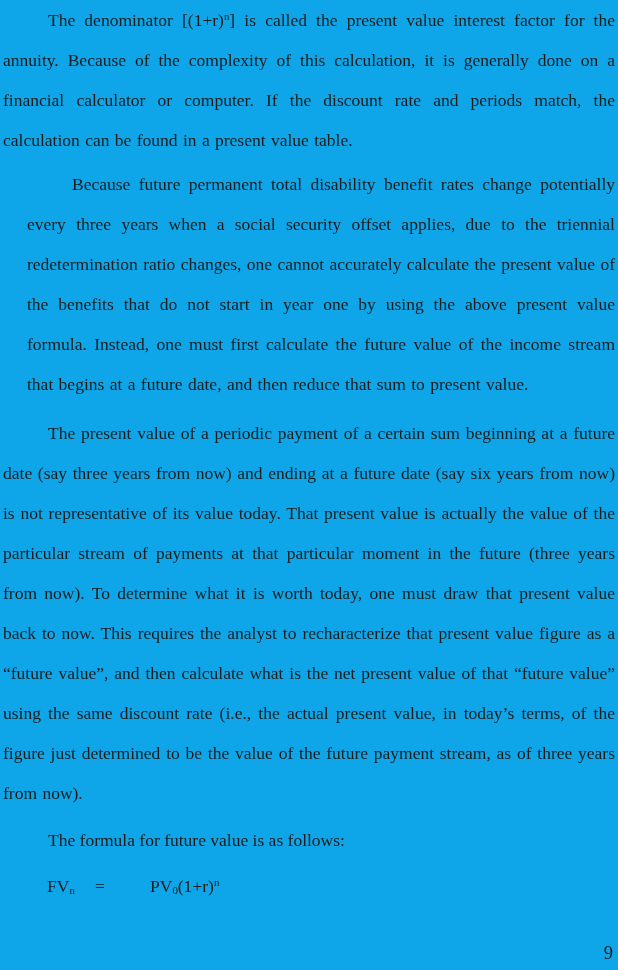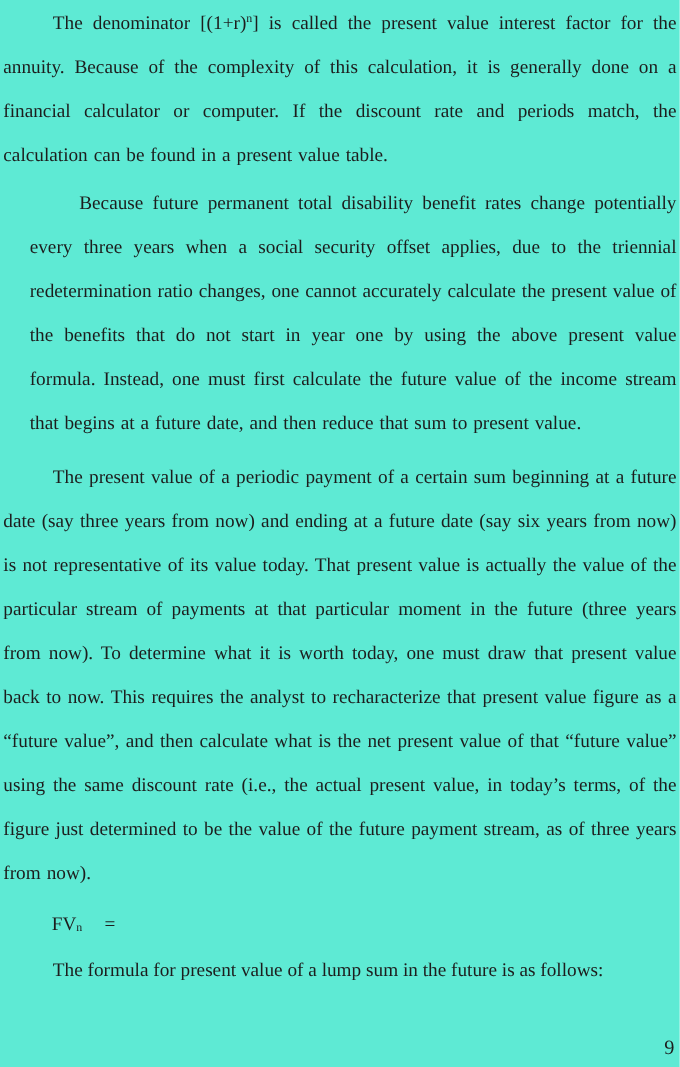--- a/index.html
+++ b/index.html
@@ -6,21 +6,21 @@
     margin: 0;
     padding: 0;
     background: #ffffff;
   }
   .page {
     position: relative;
     width: 618px;
     height: 970px;
     box-sizing: border-box;
     padding: 0 3px;
-    background: #5eead4;
+    background: #0ea5e9;
     font-family: "Liberation Serif", "DejaVu Serif", serif;
     font-size: 17.5px;
     color: #1d1d1d;
     overflow: hidden;
   }
   .para {
     margin: 0;
     text-align: justify;
     line-height: 40px;
     text-indent: 45px;
@@ -66,23 +66,24 @@
 <body>
 
 <div class="page">
 
   <p class="para para-1"><span>The denominator [(1+r)</span><sup>n</sup><span>] is called the present value interest factor for the annuity.  Because of the complexity of this calculation, it is generally done on a financial calculator or computer.  If the discount rate and periods match, the calculation can be found in a present value table.</span></p>
 
   <p class="para para-2">Because future permanent total disability benefit rates change potentially every three years when a social security offset applies, due to the triennial redetermination ratio changes, one cannot accurately calculate the present value of the benefits that do not start in year one by using the above present value formula.  Instead, one must first calculate the future value of the income stream that begins at a future date, and then reduce that sum to present value.</p>
 
   <p class="para para-3">The present value of a periodic payment of a certain sum beginning at a future date (say three years from now) and ending at a future date (say six years from now) is not representative of its value today.  That present value is actually the value of the particular stream of payments at that particular moment in the future (three years from now).  To determine what it is worth today, one must draw that present value back to now.  This requires the analyst to recharacterize that present value figure as a “future value”, and then calculate what is the net present value of that “future value” using the same discount rate (i.e., the actual present value, in today’s terms, of the figure just determined to be the value of the future payment stream, as of three years from now).</p>
 
+  <p class="intro-line intro-future">The formula for future value is as follows:</p>
 
   <div class="formula">
     <span class="f-lhs"><span>FV</span><sub>n</sub></span>
     <span class="f-eq">=</span>
+    <span class="f-rhs"><span>PV</span><sub>0</sub><span>(1+r)</span><sup>n</sup></span>
   </div>
 
-  <p class="intro-line intro-pv">The formula for present value of a lump sum in the future is as follows:</p>
 
   <div class="page-number">9</div>
 
 </div>
 
 </body></html>

